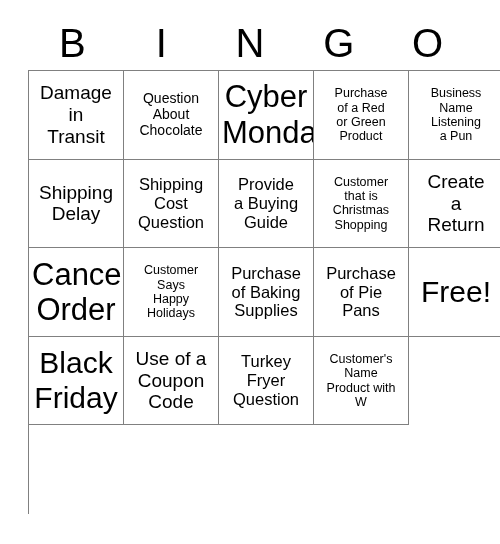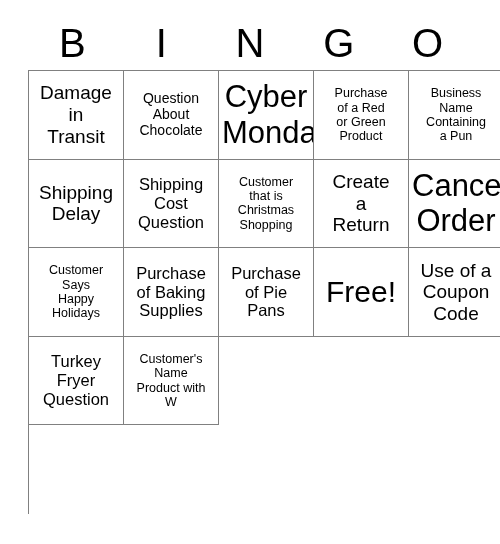--- a/index.html
+++ b/index.html
@@ -117,31 +117,36 @@
       </div>
       <div class="bingo-cell fs-xs">
         <span class="cell-text">Purchase
 of a Red
 or Green
 Product</span>
       </div>
       <div class="bingo-cell fs-xs">
         <span class="cell-text">Business
 Name
-Containing
+Listening
 a Pun</span>
       </div>
       <div class="bingo-cell fs-lg">
         <span class="cell-text">Shipping
 Delay</span>
       </div>
       <div class="bingo-cell fs-md">
         <span class="cell-text">Shipping
 Cost
 Question</span>
+      </div>
+      <div class="bingo-cell fs-md">
+        <span class="cell-text">Provide
+a Buying
+Guide</span>
       </div>
       <div class="bingo-cell fs-xs">
         <span class="cell-text">Customer
 that is
 Christmas
 Shopping</span>
       </div>
       <div class="bingo-cell fs-lg">
         <span class="cell-text">Create
 a
@@ -163,20 +168,24 @@
 Supplies</span>
       </div>
       <div class="bingo-cell fs-md">
         <span class="cell-text">Purchase
 of Pie
 Pans</span>
       </div>
       <div class="bingo-cell fs-xxl">
         <span class="cell-text">Free!</span>
       </div>
+      <div class="bingo-cell fs-xxl">
+        <span class="cell-text">Black
+Friday</span>
+      </div>
       <div class="bingo-cell fs-lg">
         <span class="cell-text">Use of a
 Coupon
 Code</span>
       </div>
       <div class="bingo-cell fs-md">
         <span class="cell-text">Turkey
 Fryer
 Question</span>
       </div>

